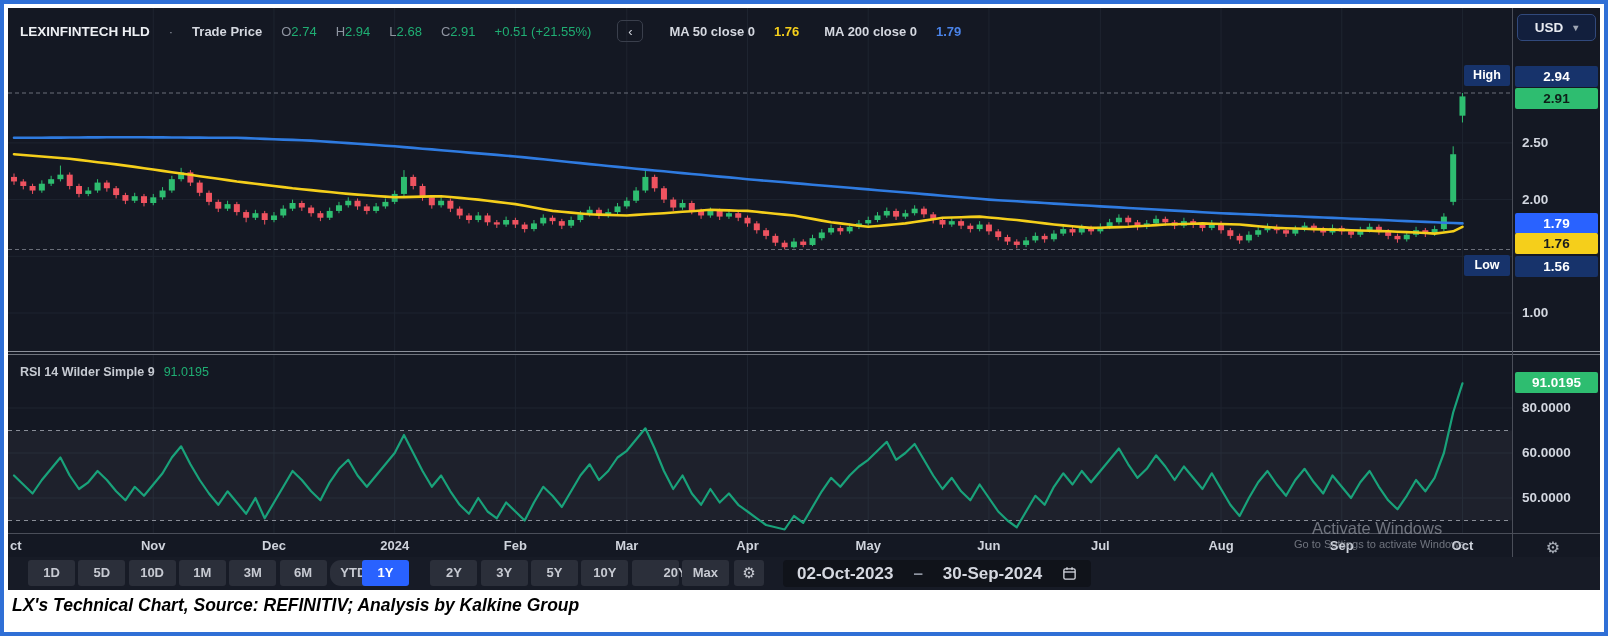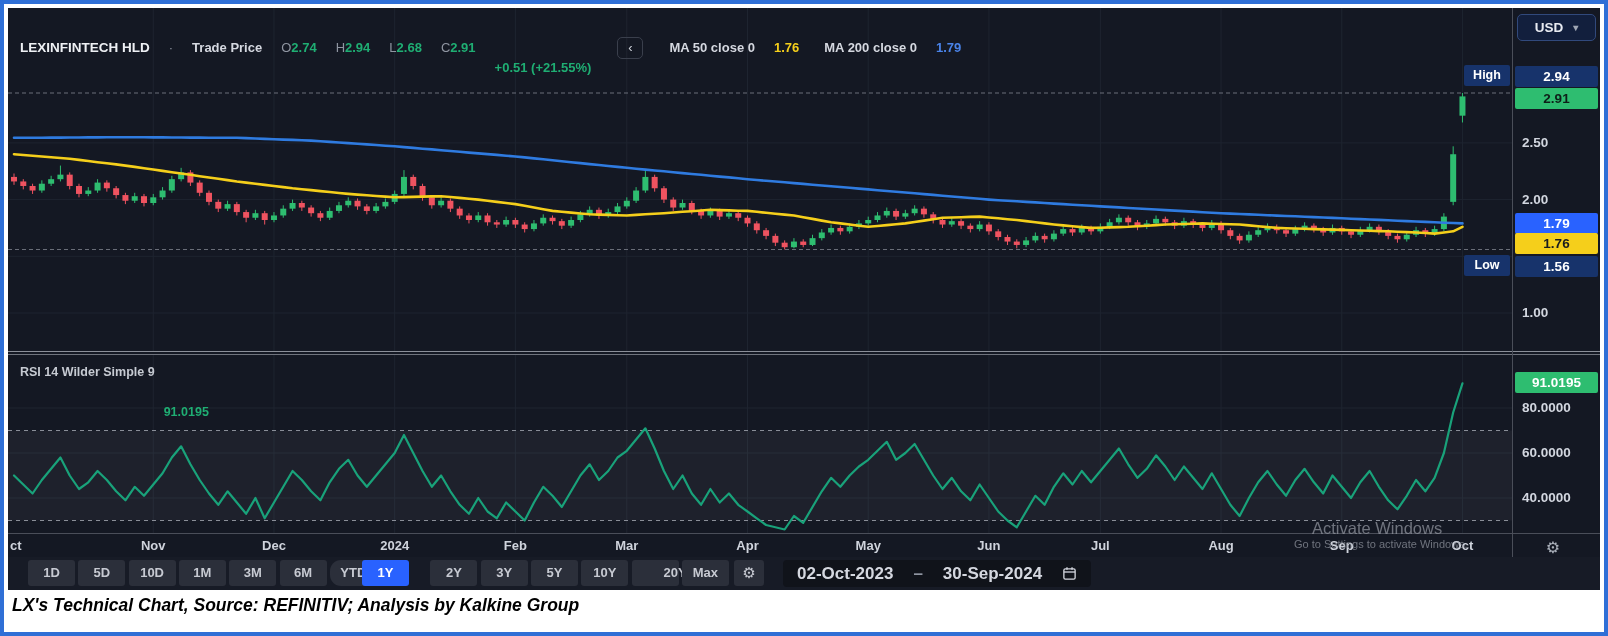--- a/index.html
+++ b/index.html
@@ -8,21 +8,21 @@
   .app { position:absolute; left:4px; top:4px; width:1592px; height:582px; background:#141823; overflow:hidden; }
   .pane-main { position:absolute; left:0; top:0; width:1504px; height:344px; }
   .pane-rsi  { position:absolute; left:0; top:347px; width:1504px; height:178px; }
   .pane-main svg, .pane-rsi svg { position:absolute; left:0; top:0; display:block; }
 
   .header { position:absolute; left:12px; top:12px; display:flex; align-items:center; gap:19px;
             font-size:13px; color:#d5d8e0; white-space:nowrap; z-index:3; }
   .sym { font-weight:700; color:#eef0f4; font-size:13.5px; }
   .dim { color:#8f95a1; }
   .lbl { color:#d5d8e0; font-weight:600; }
-  .grn { color:#1fae73; font-weight:700;margin-top:40px; }
+  .grn { color:#1fae73; font-weight:400; }
   .collapse-btn { width:26px; height:22px; border:1px solid #3a3f4c; border-radius:5px; display:flex;
                   align-items:center; justify-content:center; color:#cfd3db; font-size:13px; margin:0 7px; cursor:pointer; }
   .ma-val-y { color:#f5cf1b; font-weight:700; }
   .ma-val-b { color:#4a83e8; font-weight:700; }
 
   .pane-sep { position:absolute; left:0; top:343px; width:1592px; height:4px;
               background:linear-gradient(#8b8f99 1px, #141823 1px, #141823 3px, #70747e 3px); z-index:2; }
 
   .rsi-label { position:absolute; left:12px; top:10px; font-size:12.5px; color:#c6cad2; z-index:3;
                display:flex; gap:9px; font-weight:600; }
@@ -489,21 +489,21 @@
     <div class="axis-col" id="axis-col">
       <div class="usd">
         <span>USD</span>
         <span class="chev">▾</span>
       </div>
     <div class="ax-tick" style="top: 125.896px;">2.50</div>
         <div class="ax-tick" style="top: 182.596px;">2.00</div>
         <div class="ax-tick" style="top: 295.996px;">1.00</div>
         <div class="ax-tick" style="top: 391px;">80.0000</div>
         <div class="ax-tick" style="top: 436px;">60.0000</div>
-        <div class="ax-tick" style="top: 481px;">40.0000</div>
+        <div class="ax-tick" style="top: 481px;">50.0000</div>
         <div class="ax-badge b-navy" style="top: 57.5px;">2.94</div>
         <div class="ax-badge b-green-dark" style="top: 79.5px;">2.91</div>
         <div class="ax-badge b-blue" style="top: 205px;">1.79</div>
         <div class="ax-badge b-yellow" style="top: 224.5px;">1.76</div>
         <div class="ax-badge b-navy" style="top: 247.5px;">1.56</div>
         <div class="ax-badge b-green" style="top: 363.5px;">91.0195</div>
       </div>
 
     <div class="toolbar" id="toolbar">
       <div class="tb-gear"><span>⚙</span></div>

